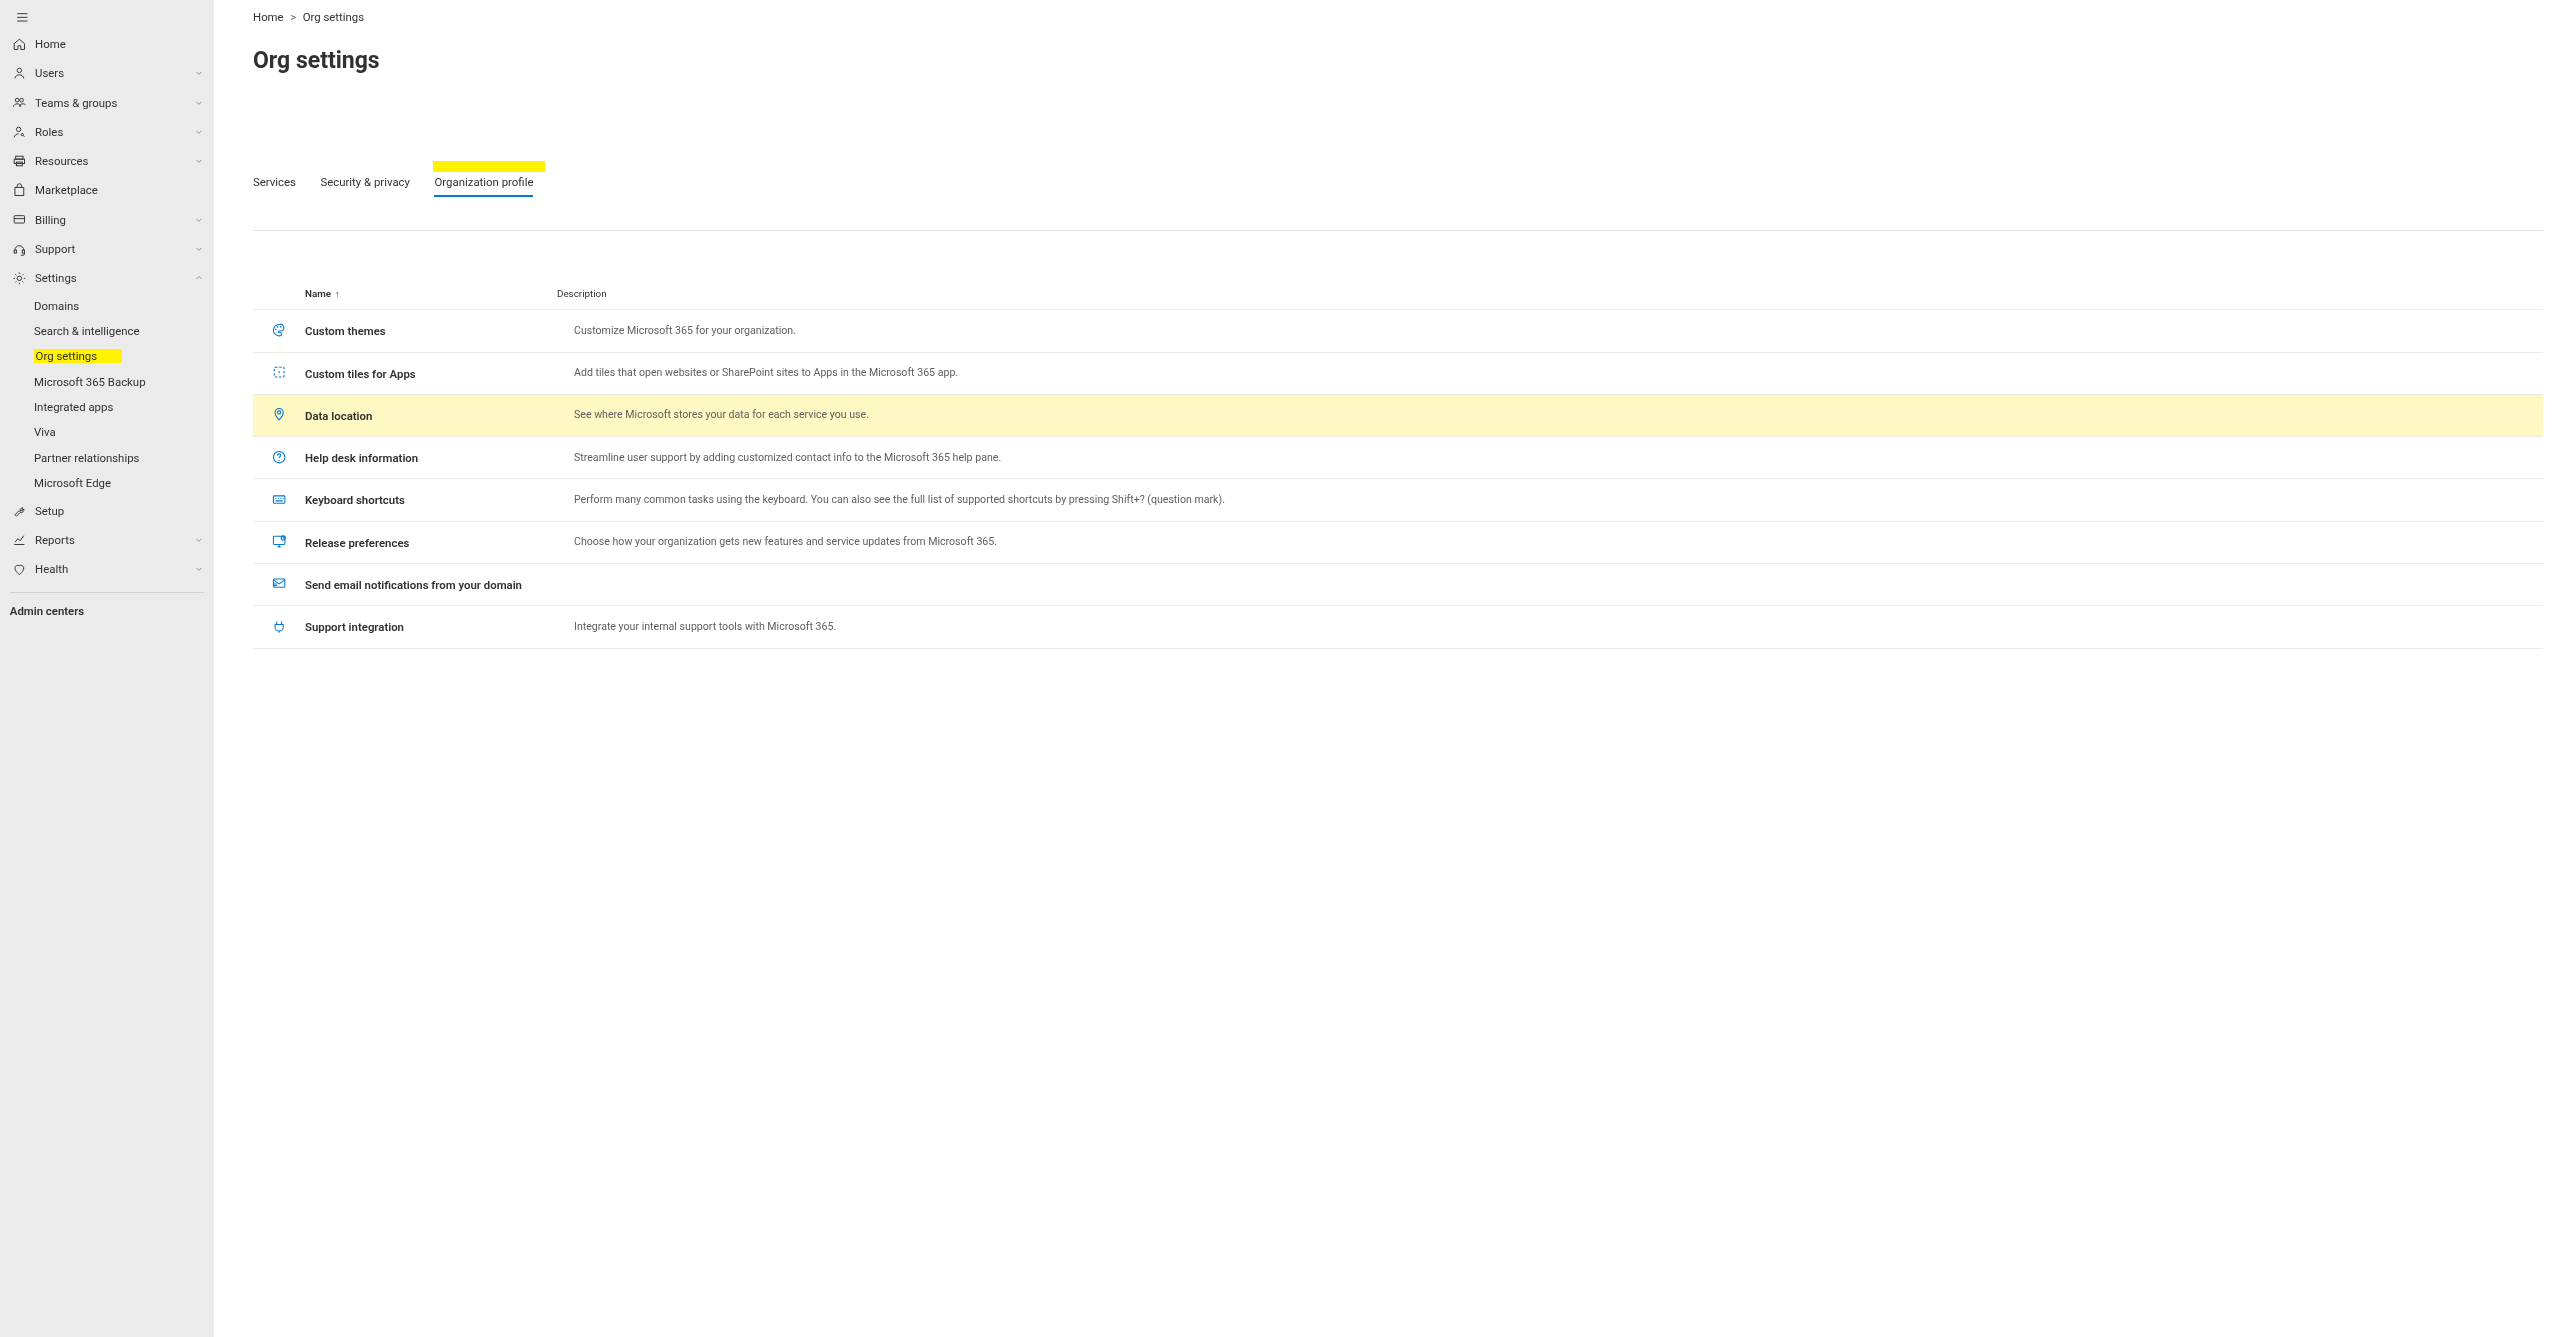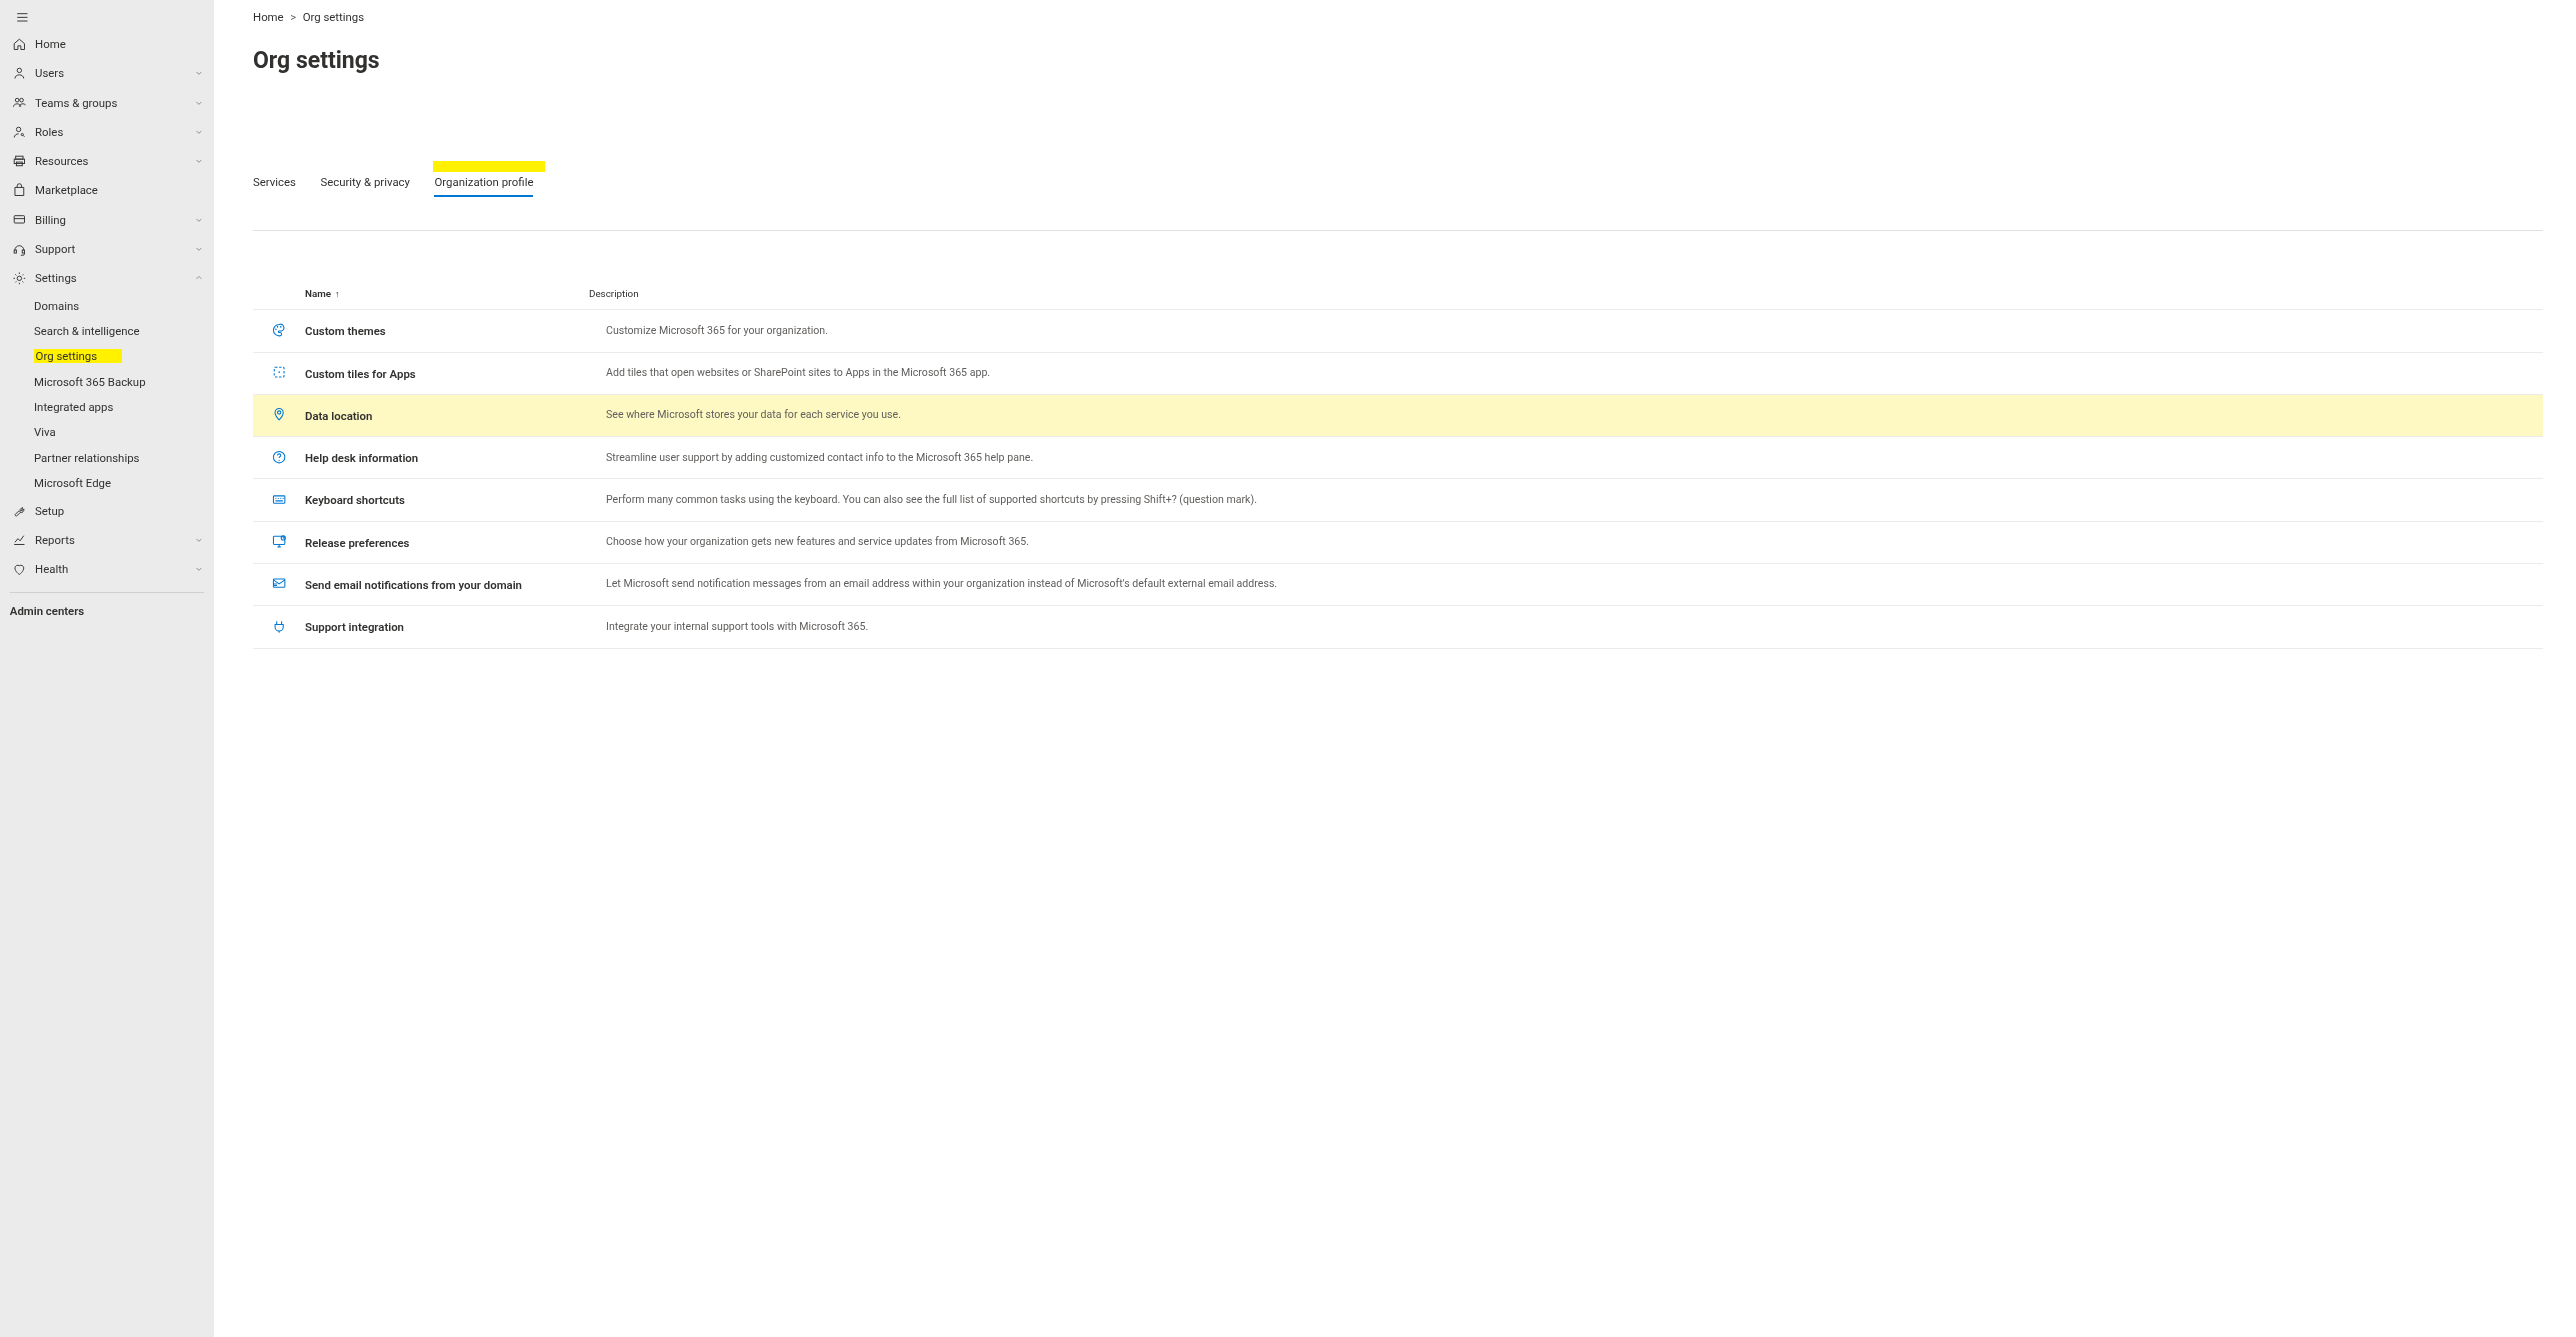--- a/index.html
+++ b/index.html
@@ -133,21 +133,21 @@
     margin-right: 33px;
   }
   .thead {
     display:flex;
     padding: 6.5px 0 9.8px 0;
     font-size:9.8px;
     color:#605e5c;
     border-bottom:0.8px solid #edebe9;
   }
   .col-icon { width: 52px; flex-shrink:0; }
-  .col-name { width: 284px; flex-shrink:0; font-weight:600; color:#323130; display:flex; align-items:center; gap:4px;}
+  .col-name { width: 252px; flex-shrink:0; font-weight:600; color:#323130; display:flex; align-items:center; gap:4px;}
   .col-desc { flex:1; color:#605e5c; }
   .thead .col-name { font-weight:600; color:#323130; }
   .thead .col-desc { font-weight:400; color:#323130; }
 
   .trow {
     display:flex;
     align-items:center;
     padding: 10.6px 0;
     border-bottom:0.8px solid #edebe9;
     font-size:11.4px;
@@ -521,21 +521,20 @@
     <div class="col-name">Release preferences</div>
     <div class="col-desc">Choose how your organization gets new features and service updates from Microsoft 365.</div>
         </div>
         <div class="trow">
     <div class="col-icon">
             <span class="icon-blue"><svg width="16.3" height="16.3" viewBox="0 0 20 20">
                 <use href="#i-mail"></use>
               </svg></span>
           </div>
     <div class="col-name">Send email notifications from your domain</div>
-    <div class="col-desc">Let Microsoft send notification messages from an email address within your organization instead of Microsoft's default external email address.</div>
         </div>
         <div class="trow">
     <div class="col-icon">
             <span class="icon-blue"><svg width="16.3" height="16.3" viewBox="0 0 20 20">
                 <use href="#i-plug"></use>
               </svg></span>
           </div>
     <div class="col-name">Support integration</div>
     <div class="col-desc">Integrate your internal support tools with Microsoft 365.</div>
         </div>

